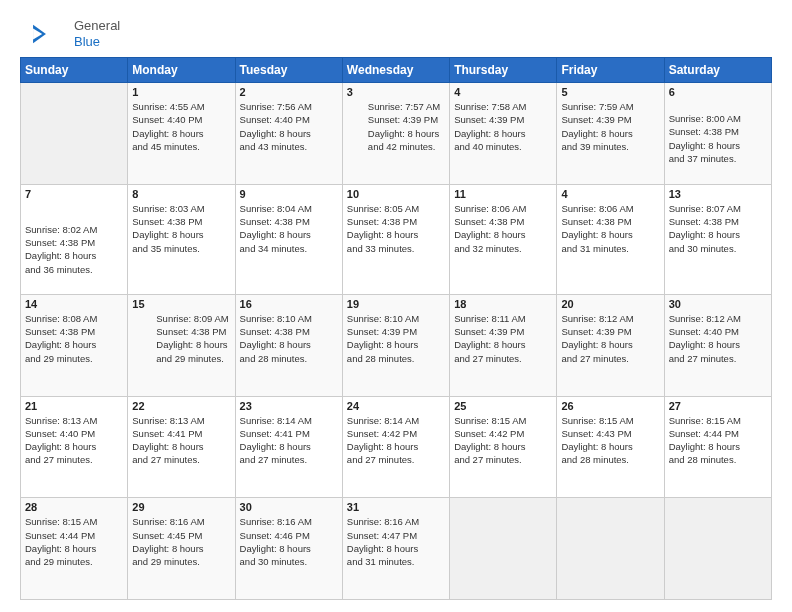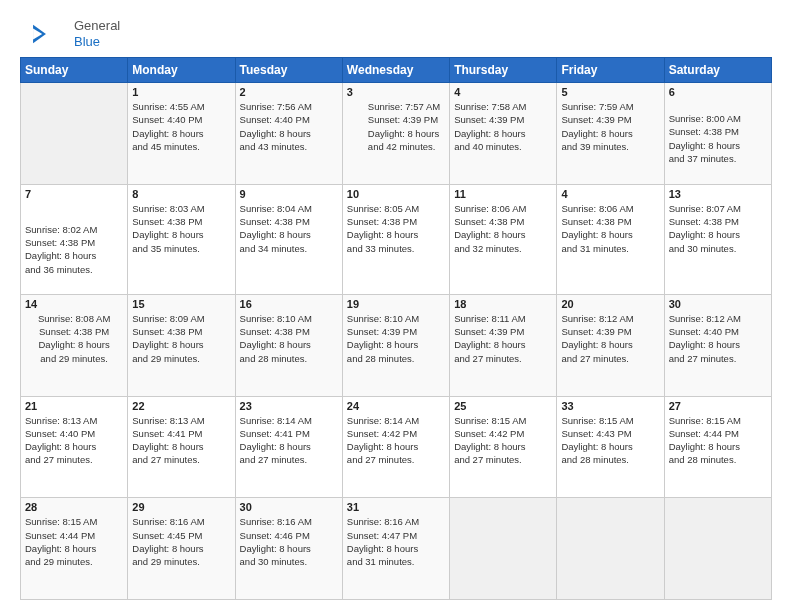--- a/index.html
+++ b/index.html
@@ -222,28 +222,28 @@
             <span class="day-num">13</span>
             <div class="day-info" style="white-space: pre-line;">Sunrise: 8:07 AM
 Sunset: 4:38 PM
 Daylight: 8 hours
 and 30 minutes.</div>
           </td>
         </tr>
         <tr>
           <td>
             <span class="day-num">14</span>
-            <div class="day-info" style="white-space: pre-line; text-align: center;">Sunrise: 8:08 AM
+            <div class="day-info" style="white-space: pre-line;">Sunrise: 8:08 AM
 Sunset: 4:38 PM
 Daylight: 8 hours
 and 29 minutes.</div>
           </td>
           <td>
             <span class="day-num">15</span>
-            <div class="day-info" style="white-space: pre-line;">Sunrise: 8:09 AM
+            <div class="day-info" style="white-space: pre-line; margin-left: 24px;">Sunrise: 8:09 AM
 Sunset: 4:38 PM
 Daylight: 8 hours
 and 29 minutes.</div>
           </td>
           <td>
             <span class="day-num">16</span>
             <div class="day-info" style="white-space: pre-line;">Sunrise: 8:10 AM
 Sunset: 4:38 PM
 Daylight: 8 hours
 and 28 minutes.</div>
@@ -307,21 +307,21 @@
 and 27 minutes.</div>
           </td>
           <td>
             <span class="day-num">25</span>
             <div class="day-info" style="white-space: pre-line;">Sunrise: 8:15 AM
 Sunset: 4:42 PM
 Daylight: 8 hours
 and 27 minutes.</div>
           </td>
           <td>
-            <span class="day-num">33</span>
+            <span class="day-num">26</span>
             <div class="day-info" style="white-space: pre-line;">Sunrise: 8:15 AM
 Sunset: 4:43 PM
 Daylight: 8 hours
 and 28 minutes.</div>
           </td>
           <td>
             <span class="day-num">27</span>
             <div class="day-info" style="white-space: pre-line;">Sunrise: 8:15 AM
 Sunset: 4:44 PM
 Daylight: 8 hours

